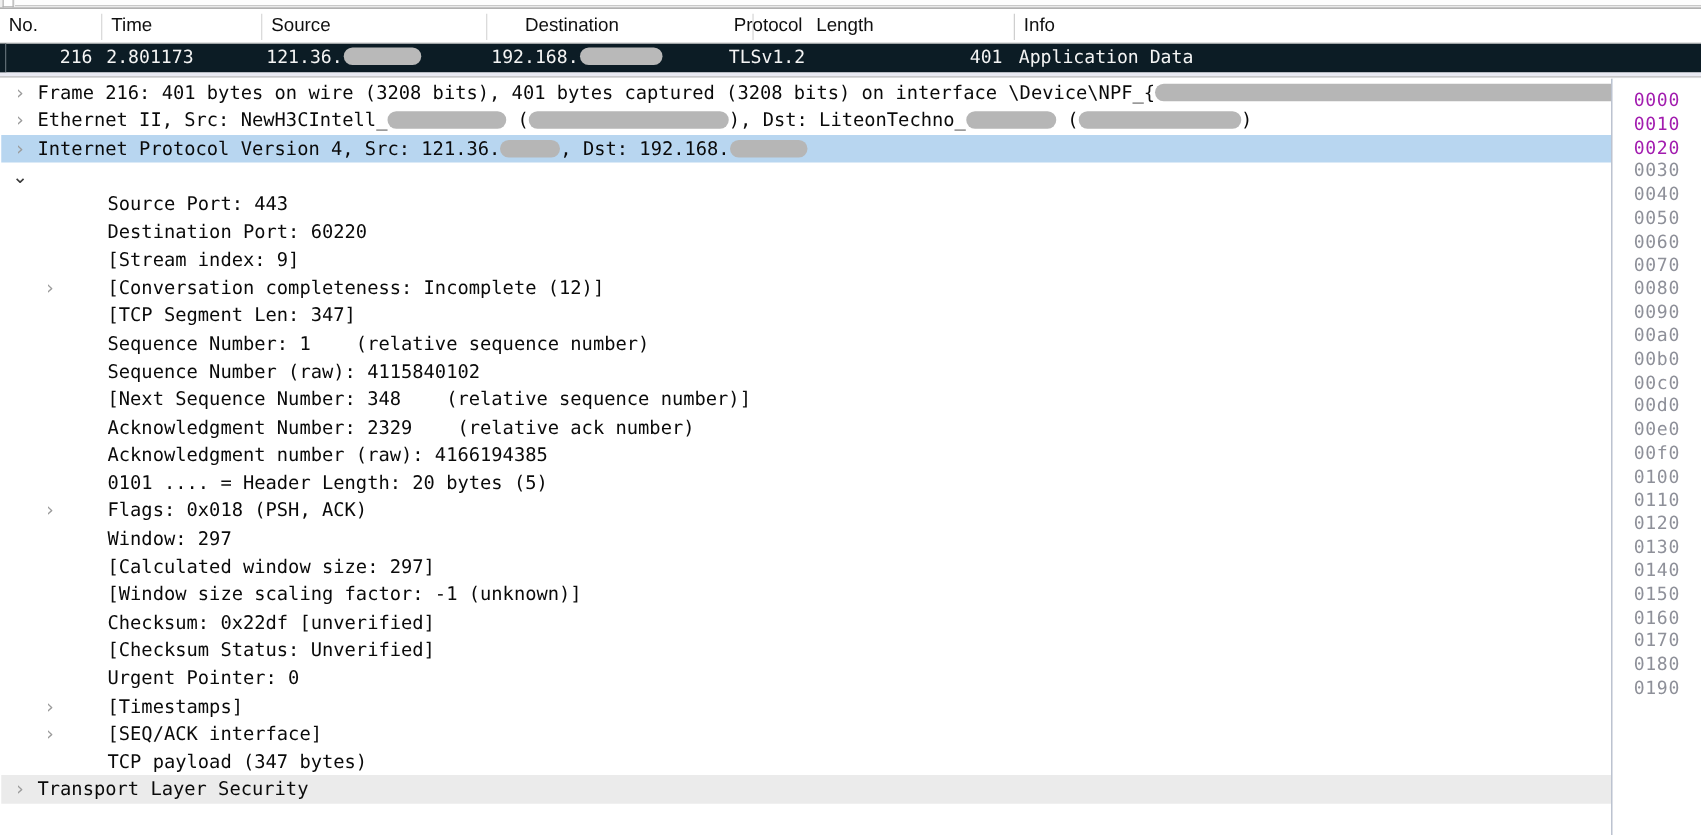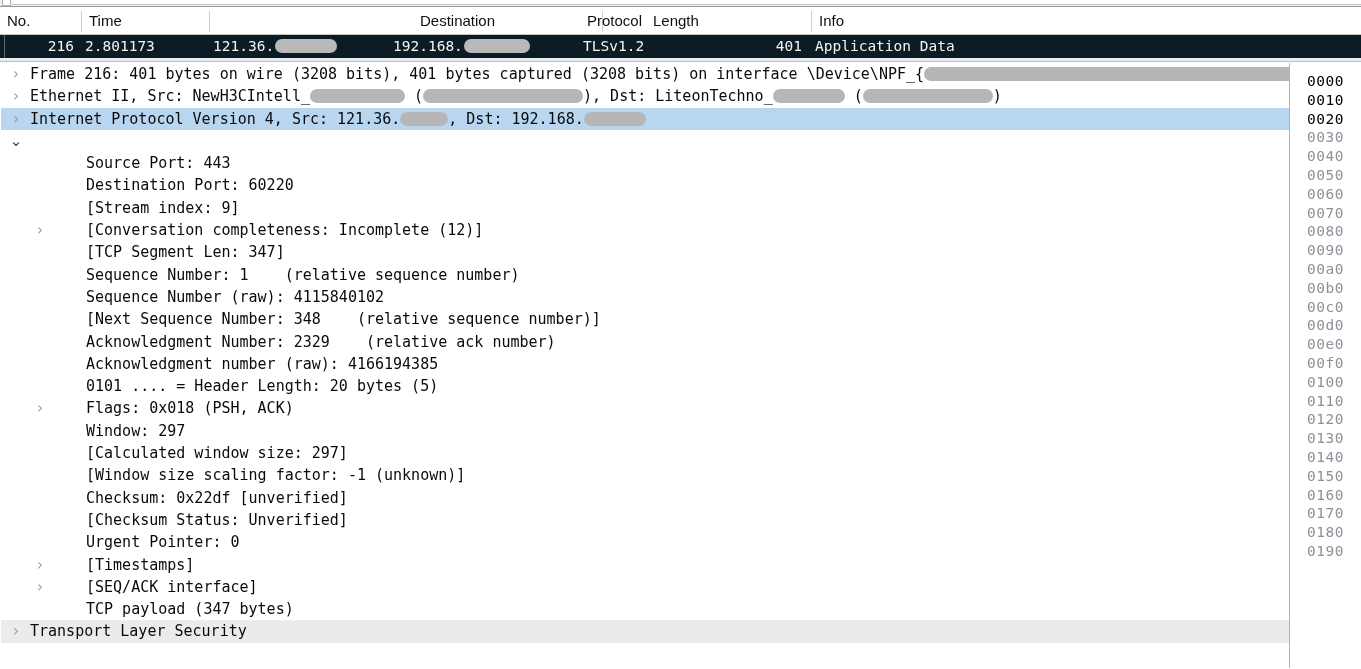--- a/index.html
+++ b/index.html
@@ -128,21 +128,21 @@
     background: #ffffff;
   }
   .hex-off {
     font-family: "DejaVu Sans Mono", monospace;
     font-size: 14.5px;
     line-height: 18.8px;
     color: #8e9099;
     text-align: center;
     letter-spacing: 0.5px;
   }
-  .hex-off.faded { color: #000000; }
+  .hex-off.faded { color: #a21caf; }
   .hex-divider {
     position: absolute; left: 0; top: 0; width: 2px; height: 606px;
     background: #c5ccd8;
   }
   .hex-topline {
     position: absolute; left: 0; top: 0; width: 72px; height: 3px;
     background: #b8d6f0;
   }
   .hex-rightedge {
     position: absolute; right: 0; top: 55px; width: 1px; height: 551px;
@@ -173,20 +173,21 @@
 <div id="app">
 
   <div class="top-sliver">
     <div class="corner"></div>
     <div class="strip"></div>
   </div>
 
   <div class="plist-header" id="plist-header">
       <div class="col" style="left: 0px; width: 82px;">No.</div>
       <div class="col" style="left: 82px; width: 128px;">Time</div>
+      <div class="col" style="left: 210px; width: 180px;">Source</div>
       <div class="col" style="left: 413px; width: 190px;">Destination</div>
       <div class="col nodiv" style="left: 580px; width: 66px;">Protocol</div>
       <div class="col" style="left: 646px; width: 166px;">Length</div>
       <div class="col nodiv" style="left: 812px; width: 549px;">Info</div>
     </div>
 
   <div class="plist-row" id="plist-row">
     <div class="cellmark"></div>
   <div class="cell right" style="left: 0px; width: 74px;">216</div>
       <div class="cell" style="left: 85px; width: 128px;">2.801173</div>

